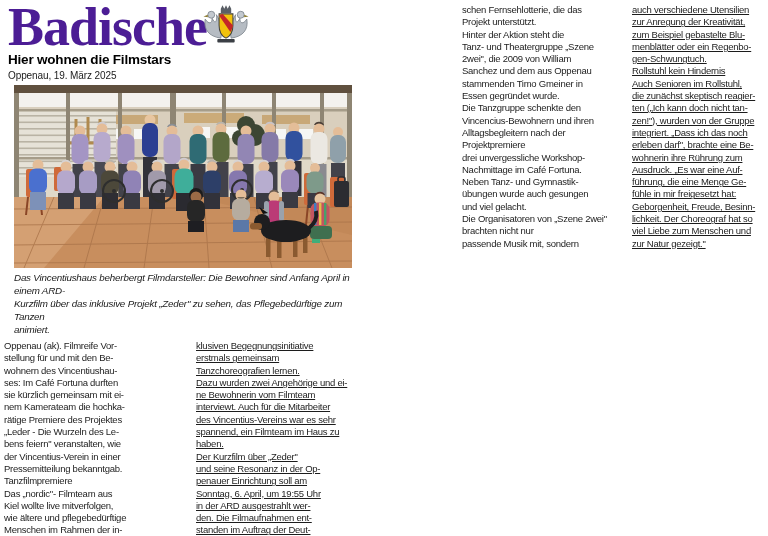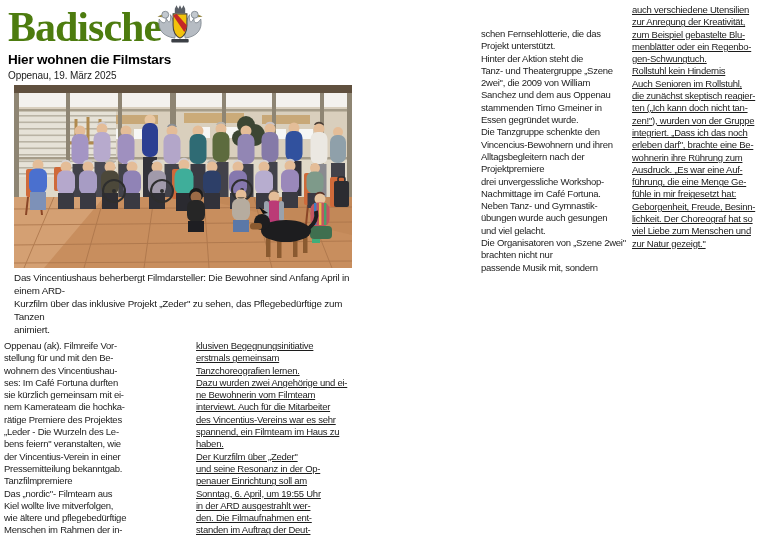--- a/index.html
+++ b/index.html
@@ -4,48 +4,48 @@
 <style>
   html,body{margin:0;padding:0;background:#fff;}
   .page{
     position:relative;width:768px;height:536px;background:#ffffff;
     overflow:hidden;font-family:"Liberation Sans",sans-serif;color:#1c1c1c;
   }
   .masthead{
     position:absolute;left:8px;top:3px;height:48px;
     display:flex;align-items:center;
     font-family:"Liberation Serif",serif;font-weight:700;
-    font-size:42px;letter-spacing:-1px;color:#4d7c0f;white-space:nowrap;
+    font-size:54px;letter-spacing:-1px;color:#4c1d95;white-space:nowrap;
   }
   .crest{margin:0 -7px;position:relative;top:-1px;flex:0 0 auto;}
   .headline{
     position:absolute;left:8px;top:52px;
     font-size:13.5px;font-weight:700;letter-spacing:-0.2px;color:#000;
   }
   .dateline{
     position:absolute;left:8px;top:70px;
     font-size:10px;letter-spacing:-0.1px;color:#222;
   }
   .photo{
     position:absolute;left:14px;top:85px;width:338px;height:183px;
     overflow:hidden;background:#d8cfc0;
   }
   .photo svg{display:block;}
   .caption{
     position:absolute;left:14px;top:271px;width:348px;
-    font-size:9.8px;letter-spacing:-0.2px;
+    font-size:9.8px;font-style:italic;letter-spacing:-0.2px;
     line-height:13px;white-space:pre-line;color:#1a1a1a;
   }
   .col{
     position:absolute;font-size:9.5px;letter-spacing:-0.25px;
     line-height:12.3px;white-space:pre-line;color:#1c1c1c;
   }
   .col-1{left:4px;top:340px;width:178px;}
   .col-2{left:196px;top:340px;width:188px;text-decoration:underline;}
-  .col-3{left:481px;top:4px;width:178px;margin-top:24px;}
+  .col-3{left:462px;top:4px;width:178px;}
   .col-4{left:632px;top:4px;width:136px;text-decoration:underline;}
 </style>
 </head>
 <body>
 
 <div class="page">
 
   <div class="masthead">
     <span>Badische</span>
     <svg class="crest" viewBox="0 0 60 52" width="52" height="46" aria-hidden="true">

